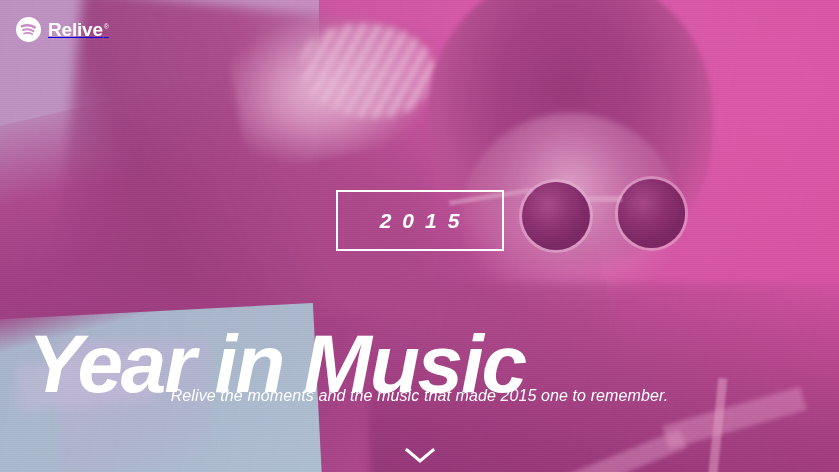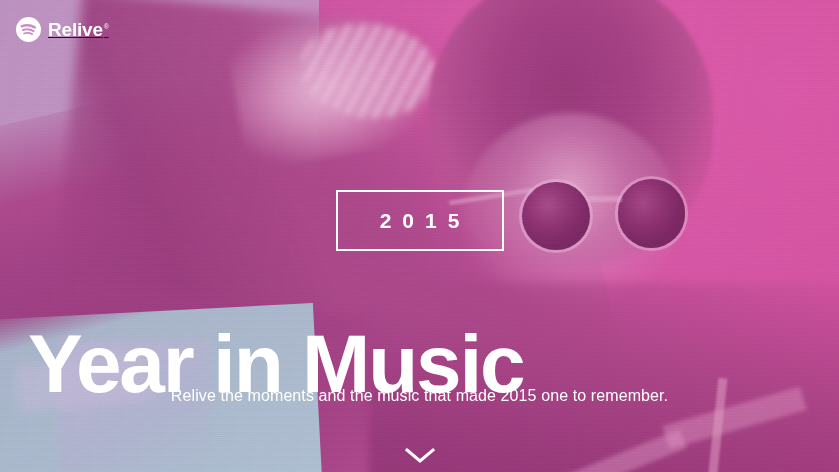--- a/index.html
+++ b/index.html
@@ -269,20 +269,21 @@
   .content {
     position: absolute;
     left: 0; right: 0;
     top: 0;
     height: 472px;
     z-index: 5;
     display: flex;
     flex-direction: column;
     align-items: center;
     pointer-events: none;
+    font-style: italic;
   }
 
   .year-box {
     position: absolute;
     left: 50%;
     transform: translateX(-50%);
     top: 190px;
     width: 168px;
     height: 61px;
     border: 2px solid #ffffff;

